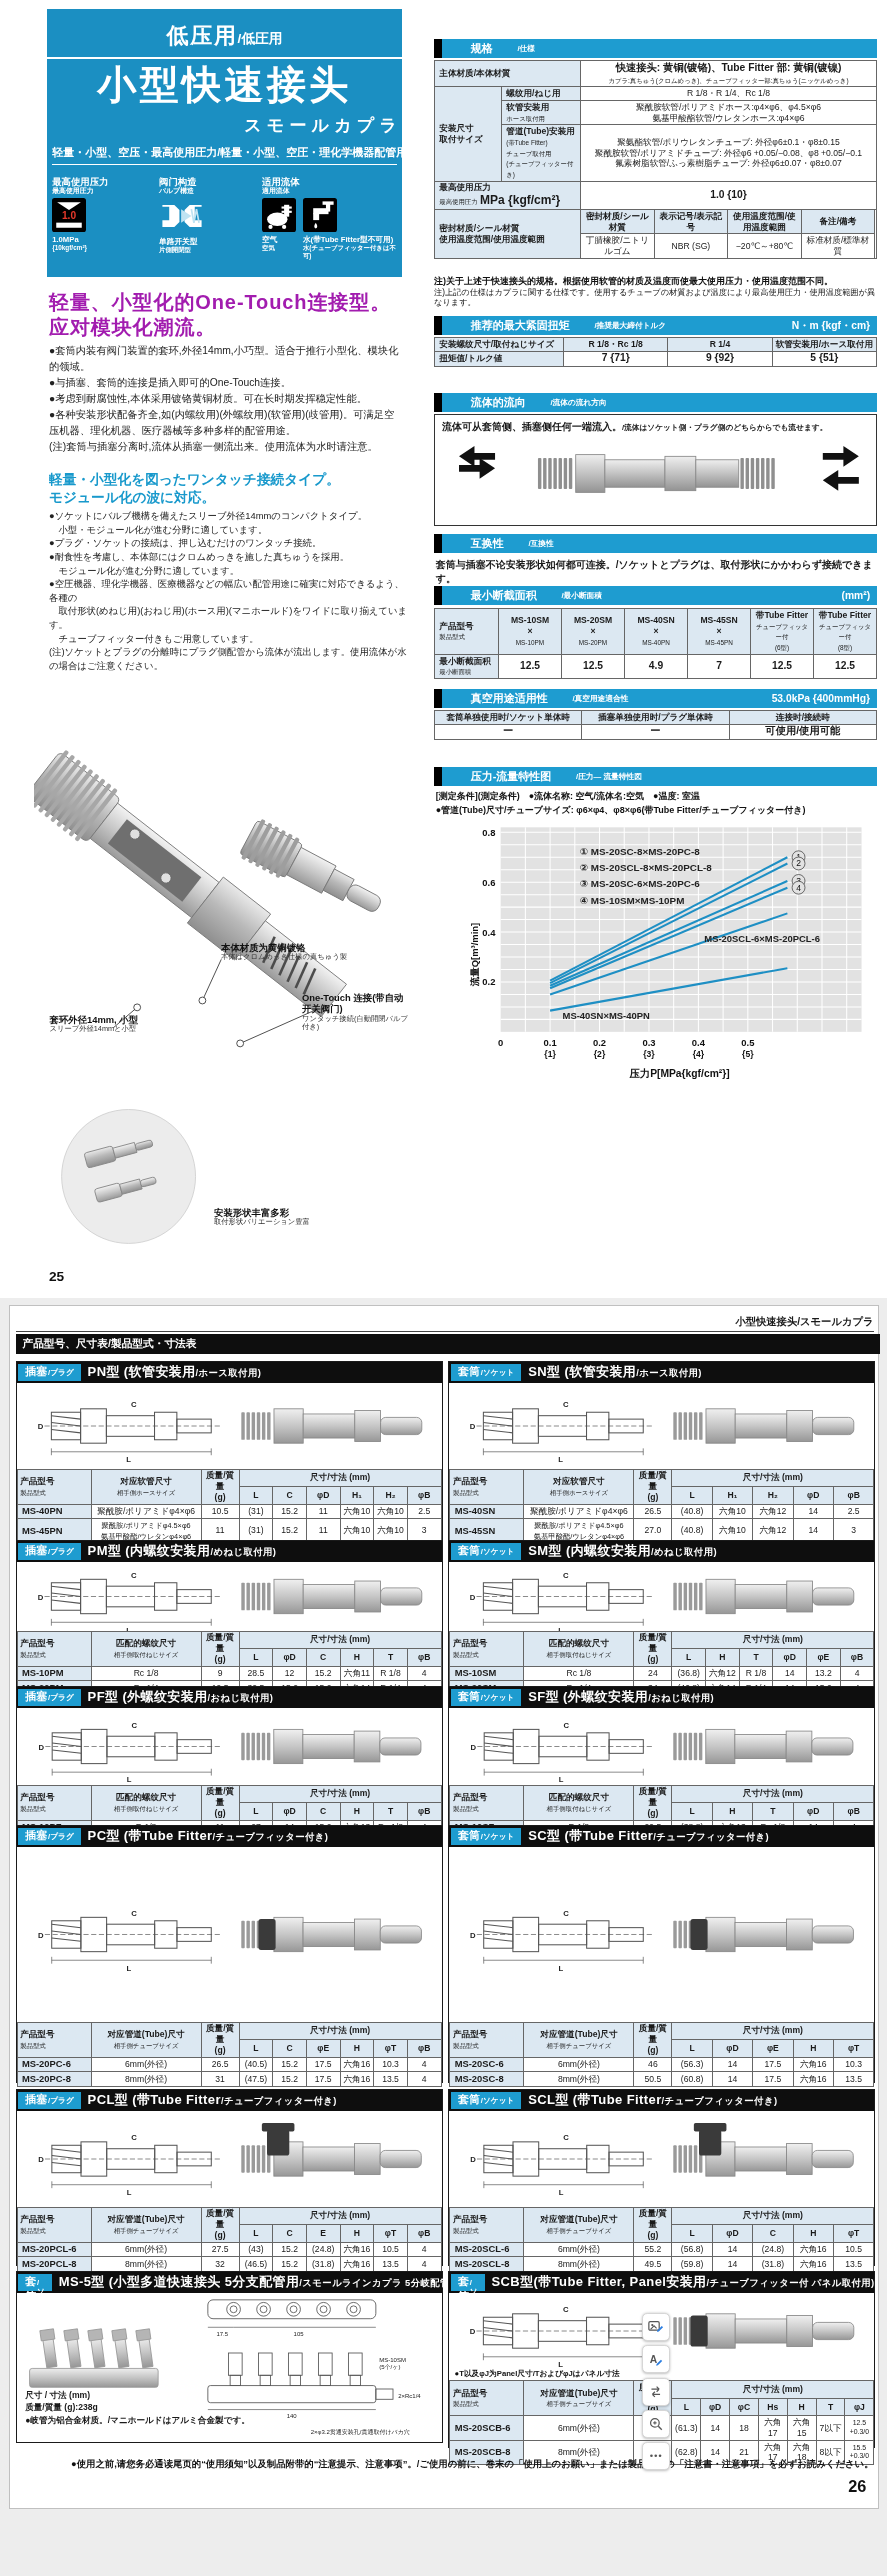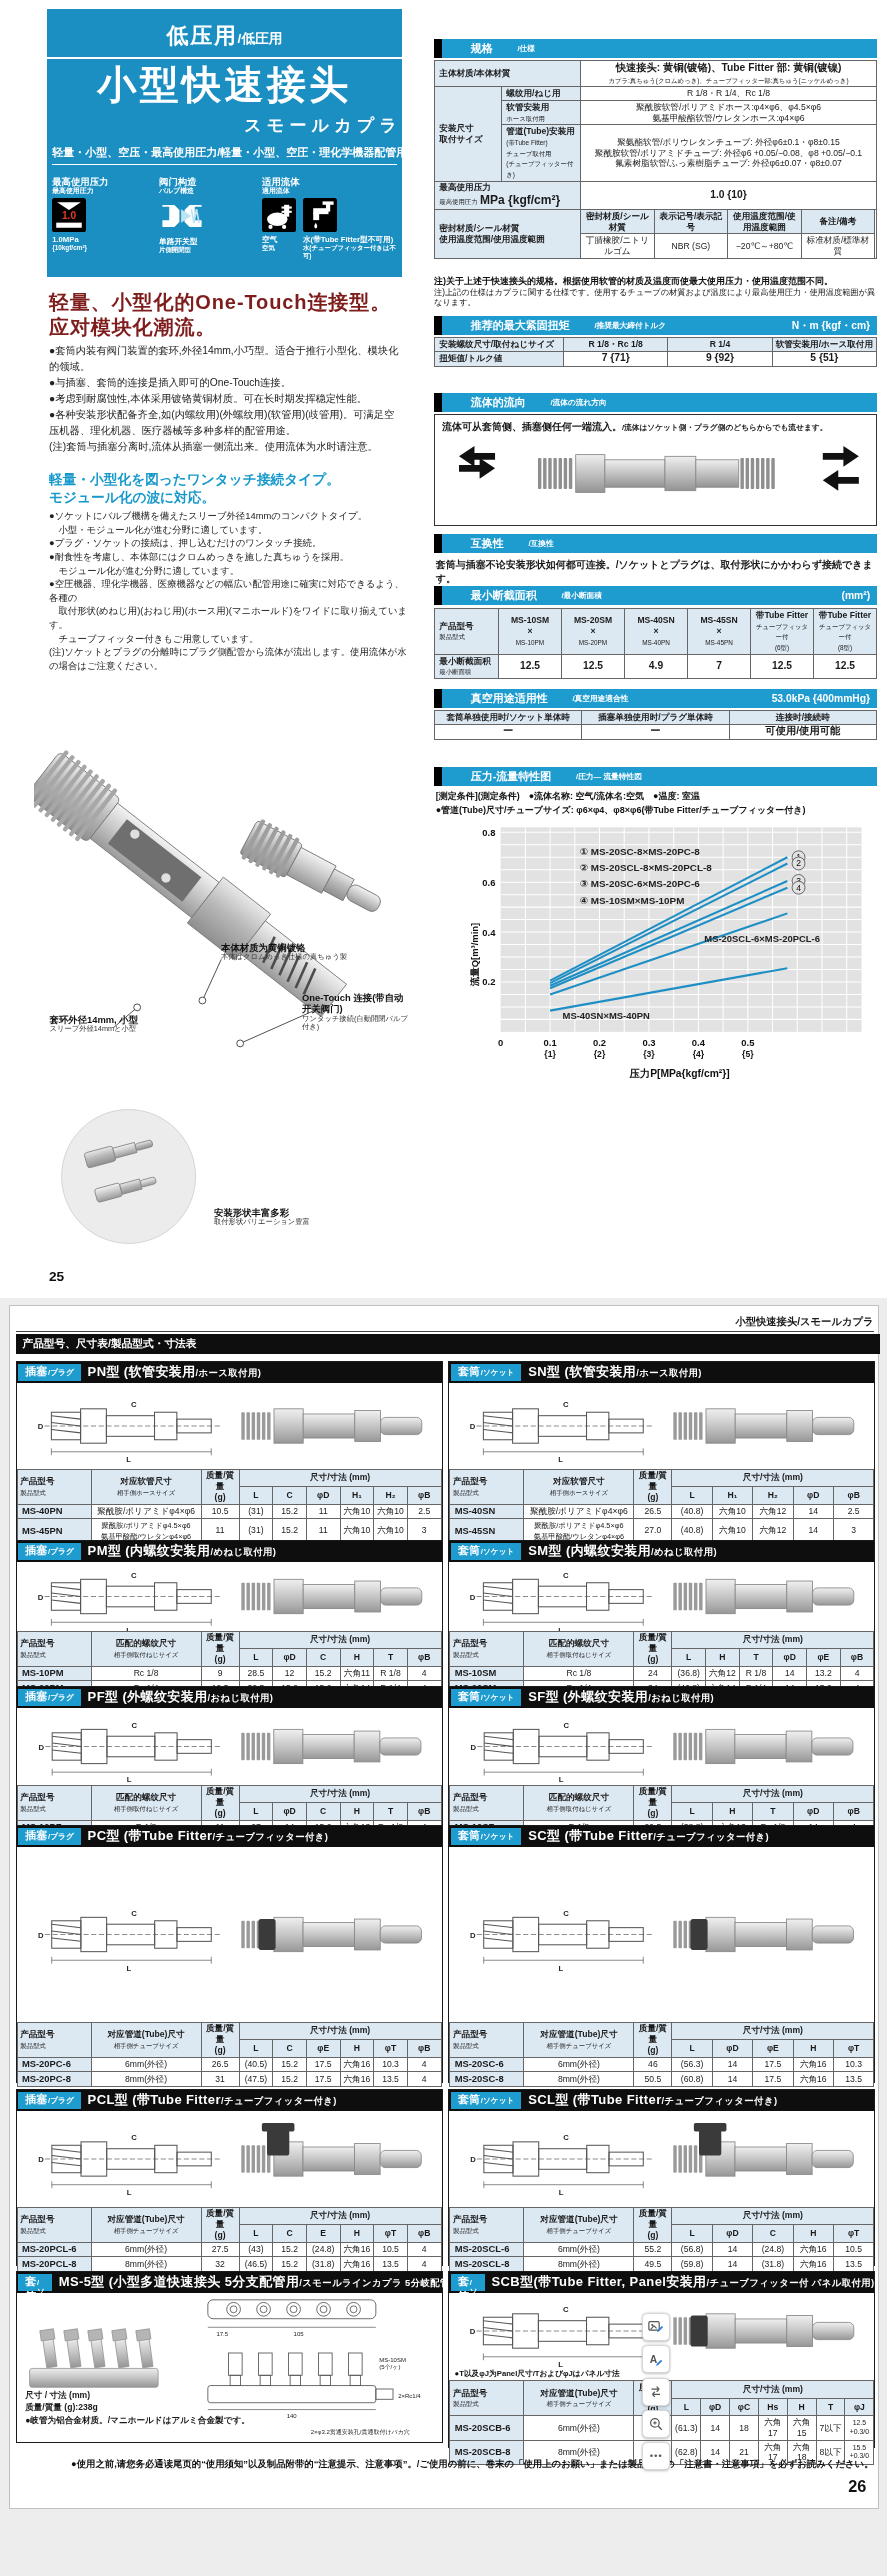--- a/index.html
+++ b/index.html
@@ -11,21 +11,21 @@
   .tagline .zh{font-size:22px;letter-spacing:1.7px;}
   .tagline .ja{font-size:13.7px;}
   .bigtitle{text-align:center;font-size:39px;font-weight:bold;letter-spacing:3.4px;line-height:1.05;margin-top:5.2px;}
   .subtitle1{text-align:right;font-size:17px;font-weight:bold;letter-spacing:5.2px;margin-top:8px;}
   .subtitle2{font-size:11px;font-weight:bold;margin:8.6px 5.2px 0 5.2px;border-bottom:1.7px solid #fff;padding-bottom:3.4px;white-space:nowrap;}
   .icolabel{font-size:9.4px;font-weight:bold;line-height:1.1;}
   .icolabel small{font-size:6.9px;font-weight:bold;display:block;}
   .icaption{font-size:7.7px;font-weight:bold;line-height:1.2;}
   .icaption small{font-size:6.4px;display:block;}
   
-  .headzh{color:#7f1d1d;font-weight:bold;font-size:20px;line-height:1.25;letter-spacing:0.9px;}
+  .headzh{color:#a21caf;font-weight:bold;font-size:20px;line-height:1.25;letter-spacing:0.9px;}
   .headja{color:#1899cc;font-weight:bold;font-size:13.7px;line-height:1.3;}
   .bullets{font-size:10.3px;line-height:1.55;color:#222;}
   .bullets div{white-space:normal;}
   .bulletsja{font-size:9.4px;line-height:1.45;color:#222;}
   .callout{font-size:9.4px;font-weight:bold;line-height:1.2;color:#111;}
   .callout small{font-size:7.3px;font-weight:normal;display:block;color:#333;}
   .pageno{font-size:13.7px;font-weight:bold;color:#111;}
   
   .bar25{background:#1e9cd0;color:#fff;height:19px;display:flex;align-items:center;font-weight:bold;font-size:11px;gap:23px;}
   .bar25 .sq{width:7.7px;height:19px;background:#000;margin-right:6px;flex:none;}

